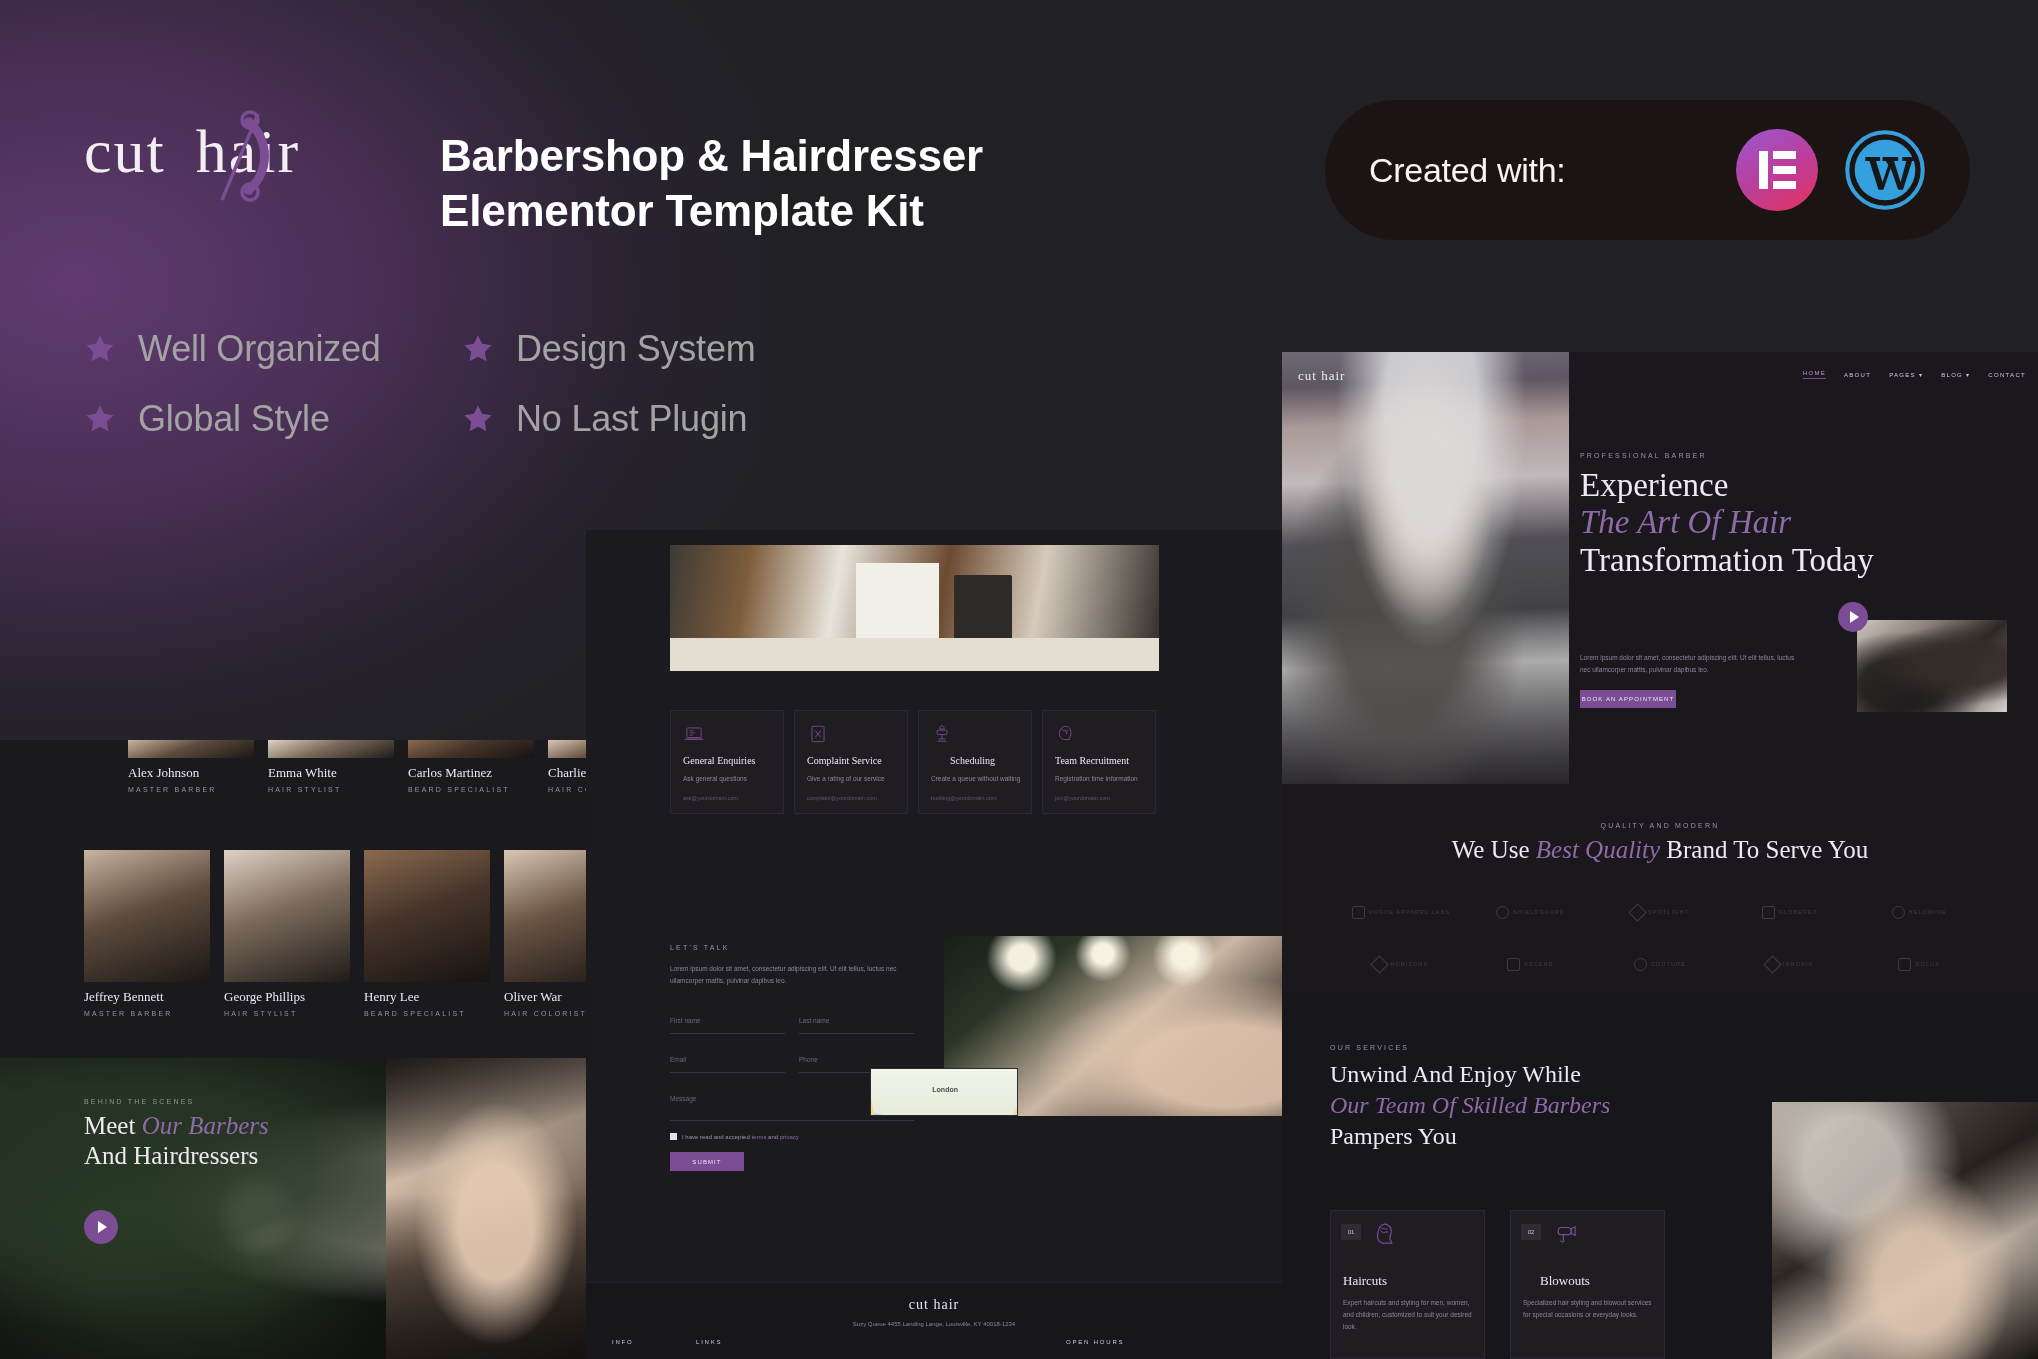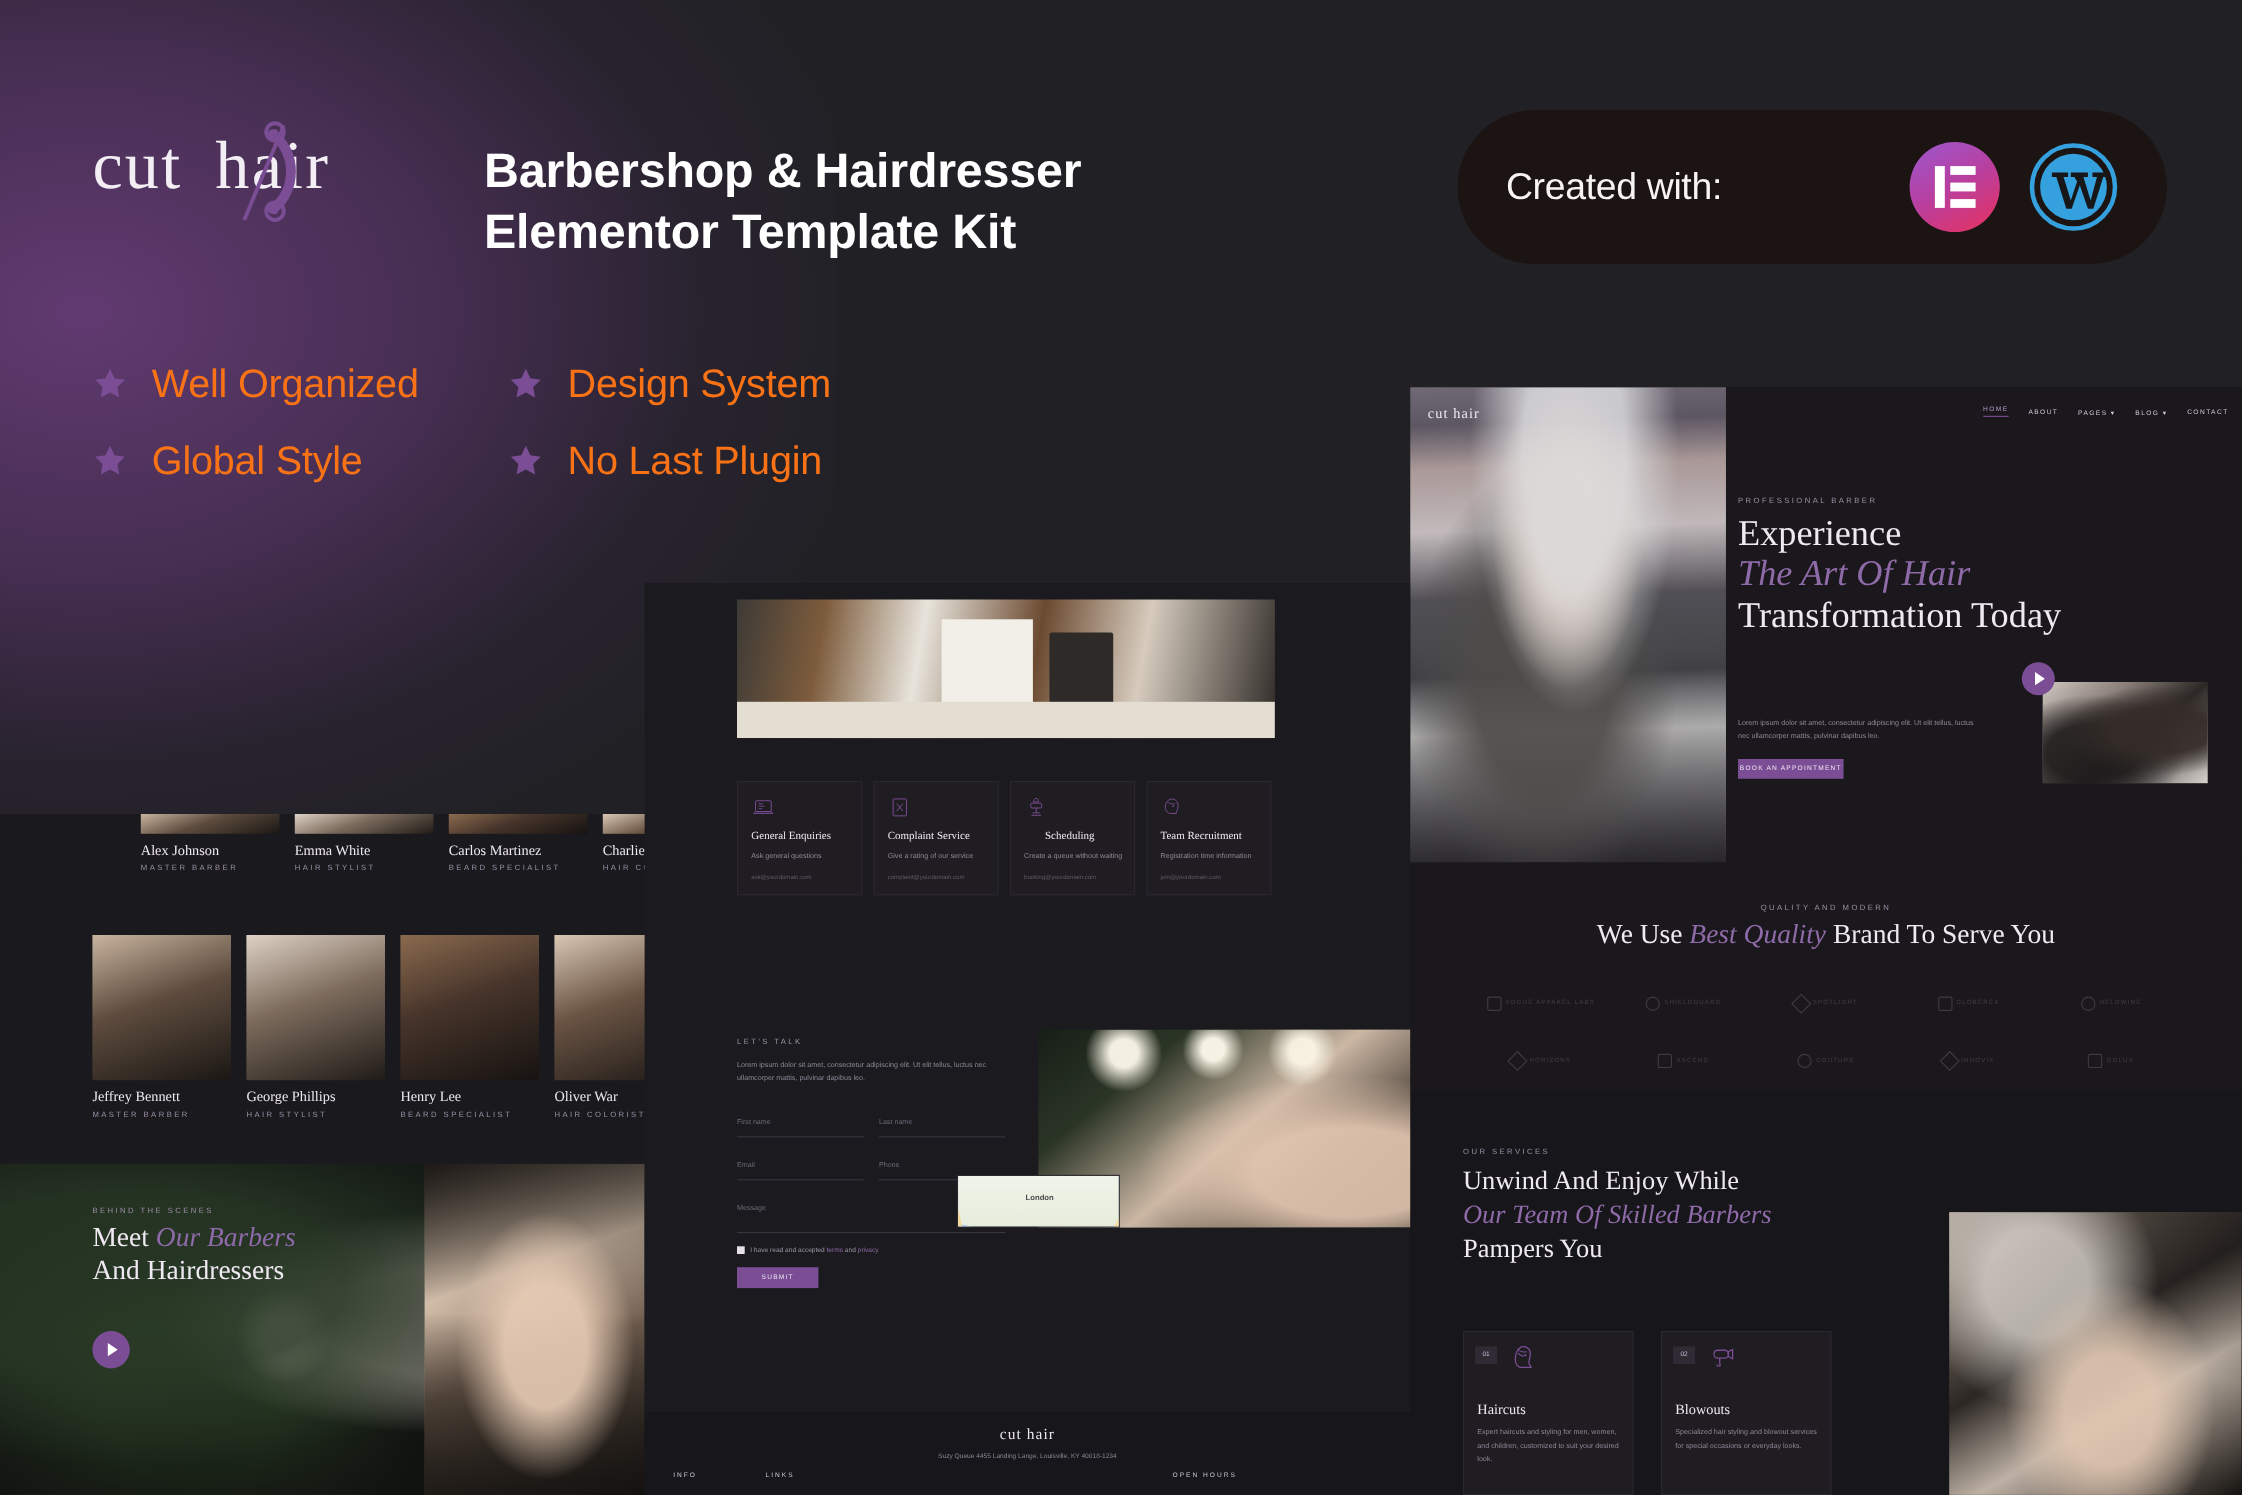--- a/index.html
+++ b/index.html
@@ -50,21 +50,21 @@
   #elementor-logo .bars-h { display:flex; flex-direction:column; gap:7px; }
   #elementor-logo .bars-h i { display:block; width:23px; height:8px; background:#fff; }
   #wordpress-logo { width:82px; height:82px; }
 
   
   #features { position:absolute; left:84px; top:328px; width:980px; }
   .feat-row { display:flex; margin-bottom:28px; }
   .feat { display:flex; align-items:center; gap:22px; }
   .feat.col1 { width:378px; }
   .star { width:32px; height:32px; color:#7a4d94; flex:0 0 auto; }
-  .feat-label { font-size:36px; color:#f97316; font-weight:400; letter-spacing:-.2px; }
+  .feat-label { font-size:36px; color:#a3a3a3; font-weight:400; letter-spacing:-.2px; }
 
   
   .mock { position:absolute; background:#17171a; overflow:hidden; }
   .eyebrow { font-size:7px; letter-spacing:2.2px; color:#9c8fa6; text-transform:uppercase; }
   .h-serif { font-family:"Liberation Serif", serif; color:#efe9f1; }
   .accent-it { font-family:"Liberation Serif", serif; font-style:italic; color:#8f6aa8; }
   .body-sm { font-size:6.5px; line-height:1.85; color:#8d8796; }
   .purple-btn { background:#7a4d94; color:#efe6f4; font-size:6px; letter-spacing:1.1px;
     display:inline-flex; align-items:center; justify-content:center; text-transform:uppercase; }
   .play {
@@ -277,21 +277,21 @@
       <div class="body-sm" style="position:absolute; left:12px; top:86px; width:130px;">Expert haircuts and styling for men, women, and children, customized to suit your desired look.</div>
     </div>
 
     <div class="card" style="position:absolute; left:228px; top:218px; width:155px; height:149px;">
       <div style="position:absolute; left:10px; top:13px; width:20px; height:16px; background:#2f2b35; color:#cdbcd8; font-size:6px; display:flex; align-items:center; justify-content:center;">02</div>
       <svg viewBox="0 0 40 40" style="position:absolute; left:42px; top:10px; width:26px; height:26px;">
         <rect x="8" y="10" width="20" height="11" rx="5" fill="none" stroke="#7a4d94" stroke-width="1.8"></rect>
         <path d="M28 12l6-3v13l-6-3z" fill="none" stroke="#7a4d94" stroke-width="1.8"></path>
         <path d="M16 21v9M12 30c0 3 5 3 5 0" stroke="#7a4d94" stroke-width="1.8" fill="none"></path>
       </svg>
-      <div class="h-serif" style="position:absolute; left:12px; top:62px; font-size:13px;">Blowouts</div>
+      <div class="h-serif" style="position:absolute; left:29px; top:62px; font-size:13px;">Blowouts</div>
       <div class="body-sm" style="position:absolute; left:12px; top:86px; width:130px;">Specialized hair styling and blowout services for special occasions or everyday looks.</div>
     </div>
 
     <div class="photo" style="position:absolute; left:490px; top:110px; width:266px; height:257px;
          background:linear-gradient(150deg,#d8cdc2 0%,#7b6f66 18%,#2c2724 44%,#bdb0a4 66%,#15120f 100%);">
       <div style="position:absolute; inset:0; background:
         radial-gradient(ellipse at 55% 70%, rgba(226,200,178,.85) 0 20%, rgba(226,200,178,0) 46%),
         radial-gradient(ellipse at 30% 25%, rgba(230,225,218,.7) 0 18%, rgba(230,225,218,0) 42%),
         linear-gradient(200deg, rgba(20,18,16,.5) 0%, rgba(20,18,16,0) 45%);"></div>
     </div>

